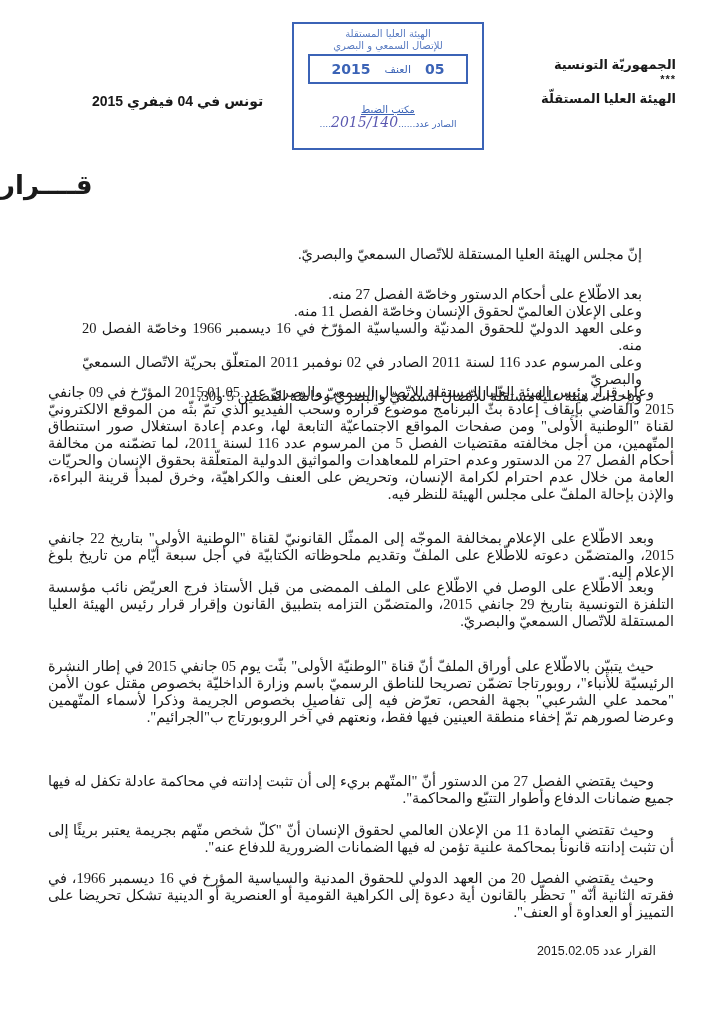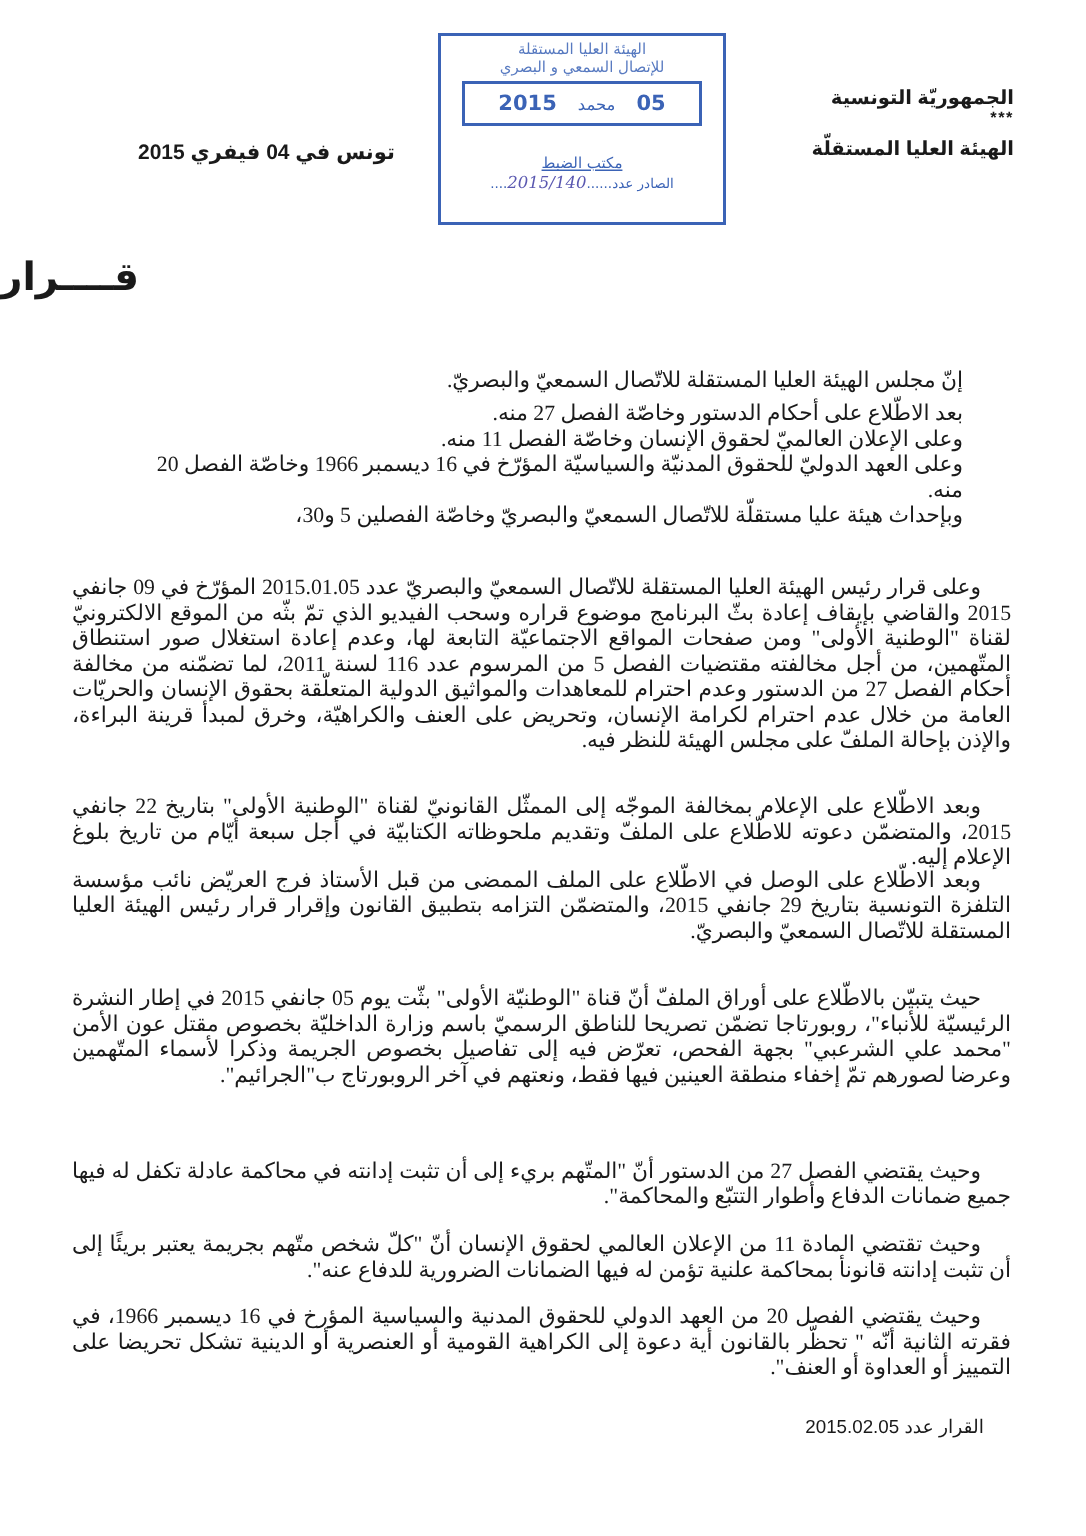--- a/index.html
+++ b/index.html
@@ -92,21 +92,21 @@
     .stamp .s-num {
       font-size: 9px;
       line-height: 12px;
       direction: rtl;
       white-space: nowrap;
     }
     .stamp .s-num .hand {
       font-family: "DejaVu Serif", serif;
       font-style: italic;
       color: #5a58b0;
-      font-size: 11px;
+      font-size: 14px;
     }
 
     
     .title {
       left: 0;
       width: 647px;
       top: 170px;
       text-align: left;
       font-family: "DejaVu Sans", sans-serif;
       font-weight: bold;
@@ -121,21 +121,21 @@
       font-family: "Liberation Serif", "DejaVu Serif", serif;
       font-size: 14.5px;
       line-height: 17px;
       text-align: justify;
       text-align-last: right;
     }
     .para.ind { text-indent: 20px; }
     .para .line { display: block; }
 
     .p-intro  { top: 246px; right: 82px; width: 500px; }
-    .p-refs   { top: 268px; right: 82px; width: 560px; text-align: right; }
+    .p-refs   { top: 286px; right: 82px; width: 560px; }
     .p-refs .line { line-height: 17px; }
     .p-dec    { top: 384px; }
     .p-notice { top: 530px; }
     .p-reply  { top: 579px; }
     .p-facts  { top: 658px; }
     .p-art27  { top: 773px; }
     .p-art11  { top: 822px; }
     .p-art20  { top: 870px; }
 
     .footer {
@@ -154,37 +154,38 @@
   <div class="org1">الهيئة العليا المستقلّة</div>
 </div>
 
 <div class="abs hdr-date rtl">تونس في 04 فيفري 2015</div>
 
 <div class="abs stamp rtl">
   <div class="s-line1">الهيئة العليا المستقلة</div>
   <div class="s-line2">للإتصال السمعي و البصري</div>
   <div class="s-inner">
     <span>05</span>
-    <span class="s-month">محمد</span>
+    <span class="s-month">العنف</span>
     <span>2015</span>
   </div>
   <div class="s-office">مكتب الضبط</div>
   <div class="s-num">
     <span>الصادر عدد......</span><span class="hand">2015/140</span>....
   </div>
 </div>
 
 <div class="abs title rtl">قــــرار</div>
 
 <div class="abs para p-intro rtl">إنّ مجلس الهيئة العليا المستقلة للاتّصال السمعيّ والبصريّ.</div>
 
 <div class="abs para p-refs rtl">
   <span class="line">بعد الاطّلاع على أحكام الدستور وخاصّة الفصل 27 منه.</span>
   <span class="line">وعلى الإعلان العالميّ لحقوق الإنسان وخاصّة الفصل 11 منه.</span>
   <span class="line">وعلى العهد الدوليّ للحقوق المدنيّة والسياسيّة المؤرّخ في 16 ديسمبر 1966 وخاصّة الفصل 20 منه.</span>
+  <span class="line">وعلى المرسوم عدد 116 لسنة 2011 الصادر في 02 نوفمبر 2011 المتعلّق بحريّة الاتّصال السمعيّ والبصريّ</span>
   <span class="line">وبإحداث هيئة عليا مستقلّة للاتّصال السمعيّ والبصريّ وخاصّة الفصلين 5 و30،</span>
 </div>
 
 <div class="abs para ind p-dec rtl">وعلى قرار رئيس الهيئة العليا المستقلة للاتّصال السمعيّ والبصريّ عدد 2015.01.05 المؤرّخ في 09 جانفي 2015 والقاضي بإيقاف إعادة بثّ البرنامج موضوع قراره وسحب الفيديو الذي تمّ بثّه من الموقع الالكترونيّ لقناة "الوطنية الأولى" ومن صفحات المواقع الاجتماعيّة التابعة لها، وعدم إعادة استغلال صور استنطاق المتّهمين، من أجل مخالفته مقتضيات الفصل 5 من المرسوم عدد 116 لسنة 2011، لما تضمّنه من مخالفة أحكام الفصل 27 من الدستور وعدم احترام للمعاهدات والمواثيق الدولية المتعلّقة بحقوق الإنسان والحريّات العامة من خلال عدم احترام لكرامة الإنسان، وتحريض على العنف والكراهيّة، وخرق لمبدأ قرينة البراءة، والإذن بإحالة الملفّ على مجلس الهيئة للنظر فيه.</div>
 
 <div class="abs para ind p-notice rtl">وبعد الاطّلاع على الإعلام بمخالفة الموجّه إلى الممثّل القانونيّ لقناة "الوطنية الأولى" بتاريخ 22 جانفي 2015، والمتضمّن دعوته للاطّلاع على الملفّ وتقديم ملحوظاته الكتابيّة في أجل سبعة أيّام من تاريخ بلوغ الإعلام إليه.</div>
 
 <div class="abs para ind p-reply rtl">وبعد الاطّلاع على الوصل في الاطّلاع على الملف الممضى من قبل الأستاذ فرج العريّض نائب مؤسسة التلفزة التونسية بتاريخ 29 جانفي 2015، والمتضمّن التزامه بتطبيق القانون وإقرار قرار رئيس الهيئة العليا المستقلة للاتّصال السمعيّ والبصريّ.</div>
 
 <div class="abs para ind p-facts rtl">حيث يتبيّن بالاطّلاع على أوراق الملفّ أنّ قناة "الوطنيّة الأولى" بثّت يوم 05 جانفي 2015 في إطار النشرة الرئيسيّة للأنباء"، روبورتاجا تضمّن تصريحا للناطق الرسميّ باسم وزارة الداخليّة بخصوص مقتل عون الأمن "محمد علي الشرعبي" بجهة الفحص، تعرّض فيه إلى تفاصيل بخصوص الجريمة وذكرا لأسماء المتّهمين وعرضا لصورهم تمّ إخفاء منطقة العينين فيها فقط، ونعتهم في آخر الروبورتاج ب"الجرائيم".</div>

